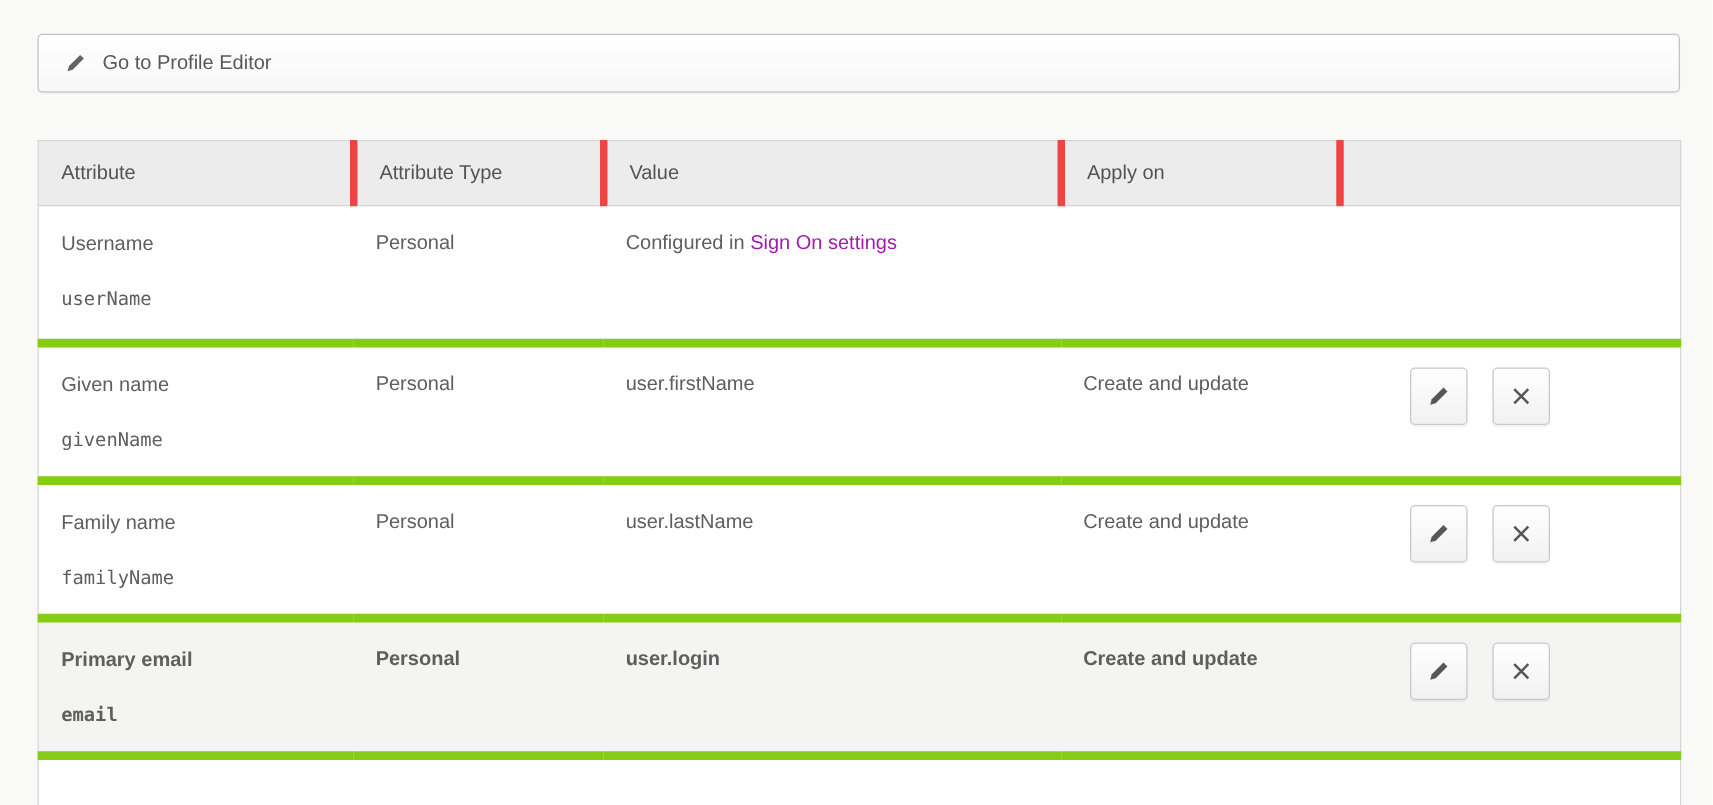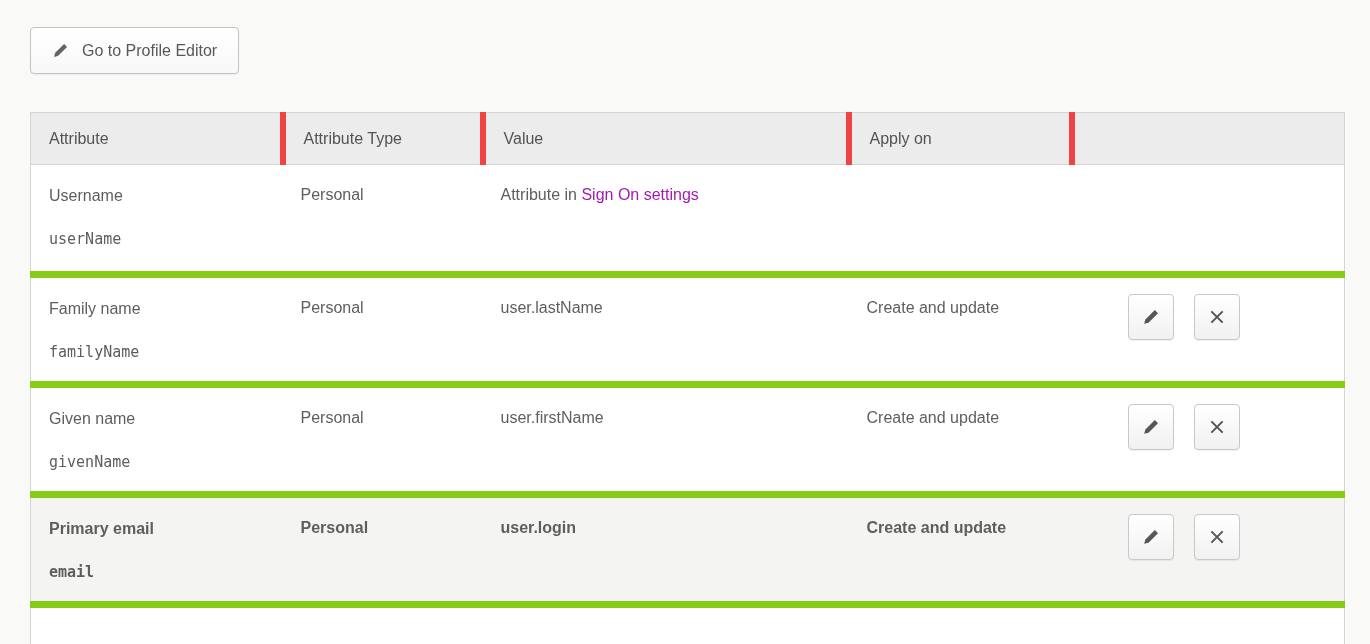--- a/index.html
+++ b/index.html
@@ -5,21 +5,21 @@
   * { box-sizing: border-box; margin: 0; padding: 0; }
   html, body { width: 1370px; height: 644px; overflow: hidden; }
   body {
     background: #f9f9f8;
     font-family: "Liberation Sans", "DejaVu Sans", sans-serif;
     color: #5e5e5e;
   }
   .page { padding: 27px 26px 0 30px; }
 
   
-  .toolbar { display: flex; gap: 22px; margin-bottom: 38px; }
+  .toolbar { display: flex; gap: 22px; margin-bottom: 38px; flex-direction: column; }
   .btn {
     display: inline-flex; align-items: center; gap: 13px;
     height: 47px; padding: 0 21px;
     background: linear-gradient(#ffffff, #f8f8f8);
     border: 1px solid #c3c3c3; border-radius: 4px;
     box-shadow: 0 1px 1px rgba(0,0,0,.05);
     font-size: 16px; color: #585858; cursor: pointer;
     font-family: inherit;
   }
   .btn .ic { display: inline-flex; color: #636363; }
@@ -103,24 +103,49 @@
     </thead>
     <tbody>
 
       <tr>
         <td>
           <div class="attr-label">Username</div>
           <div class="attr-name">userName</div>
         </td>
         <td><span>Personal</span></td>
         <td>
-          <span>Attribute in </span><a class="cell-link">Sign On settings</a>
+          <span>Configured in </span><a class="cell-link">Sign On settings</a>
         </td>
         <td><span></span></td>
         <td class="actions"></td>
+      </tr>
+
+      <tr>
+        <td>
+          <div class="attr-label">Given name</div>
+          <div class="attr-name">givenName</div>
+        </td>
+        <td><span>Personal</span></td>
+        <td><span>user.firstName</span></td>
+        <td><span>Create and update</span></td>
+        <td class="actions">
+          <button class="icon-btn">
+            <span>
+              <svg width="18" height="18" viewBox="0 0 16 16" fill="currentColor">
+                <path d="M11.4 1.8 L14.2 4.6 L5.8 13 L1.9 14.1 L3 10.2 Z"></path>
+              </svg>
+            </span>
+          </button><button class="icon-btn">
+            <span>
+              <svg width="18" height="18" viewBox="0 0 16 16">
+                <path d="M3 3 L13 13 M13 3 L3 13" stroke="currentColor" stroke-width="1.8" fill="none"></path>
+              </svg>
+            </span>
+          </button>
+        </td>
       </tr>
 
       <tr>
         <td>
           <div class="attr-label">Family name</div>
           <div class="attr-name">familyName</div>
         </td>
         <td><span>Personal</span></td>
         <td><span>user.lastName</span></td>
         <td><span>Create and update</span></td>
@@ -134,45 +159,20 @@
           </button><button class="icon-btn">
             <span>
               <svg width="18" height="18" viewBox="0 0 16 16">
                 <path d="M3 3 L13 13 M13 3 L3 13" stroke="currentColor" stroke-width="1.8" fill="none"></path>
               </svg>
             </span>
           </button>
         </td>
       </tr>
 
-      <tr>
-        <td>
-          <div class="attr-label">Given name</div>
-          <div class="attr-name">givenName</div>
-        </td>
-        <td><span>Personal</span></td>
-        <td><span>user.firstName</span></td>
-        <td><span>Create and update</span></td>
-        <td class="actions">
-          <button class="icon-btn">
-            <span>
-              <svg width="18" height="18" viewBox="0 0 16 16" fill="currentColor">
-                <path d="M11.4 1.8 L14.2 4.6 L5.8 13 L1.9 14.1 L3 10.2 Z"></path>
-              </svg>
-            </span>
-          </button><button class="icon-btn">
-            <span>
-              <svg width="18" height="18" viewBox="0 0 16 16">
-                <path d="M3 3 L13 13 M13 3 L3 13" stroke="currentColor" stroke-width="1.8" fill="none"></path>
-              </svg>
-            </span>
-          </button>
-        </td>
-      </tr>
-
       <tr class="highlighted">
         <td>
           <div class="attr-label">Primary email</div>
           <div class="attr-name">email</div>
         </td>
         <td><span>Personal</span></td>
         <td><span>user.login</span></td>
         <td><span>Create and update</span></td>
         <td class="actions">
           <button class="icon-btn">

